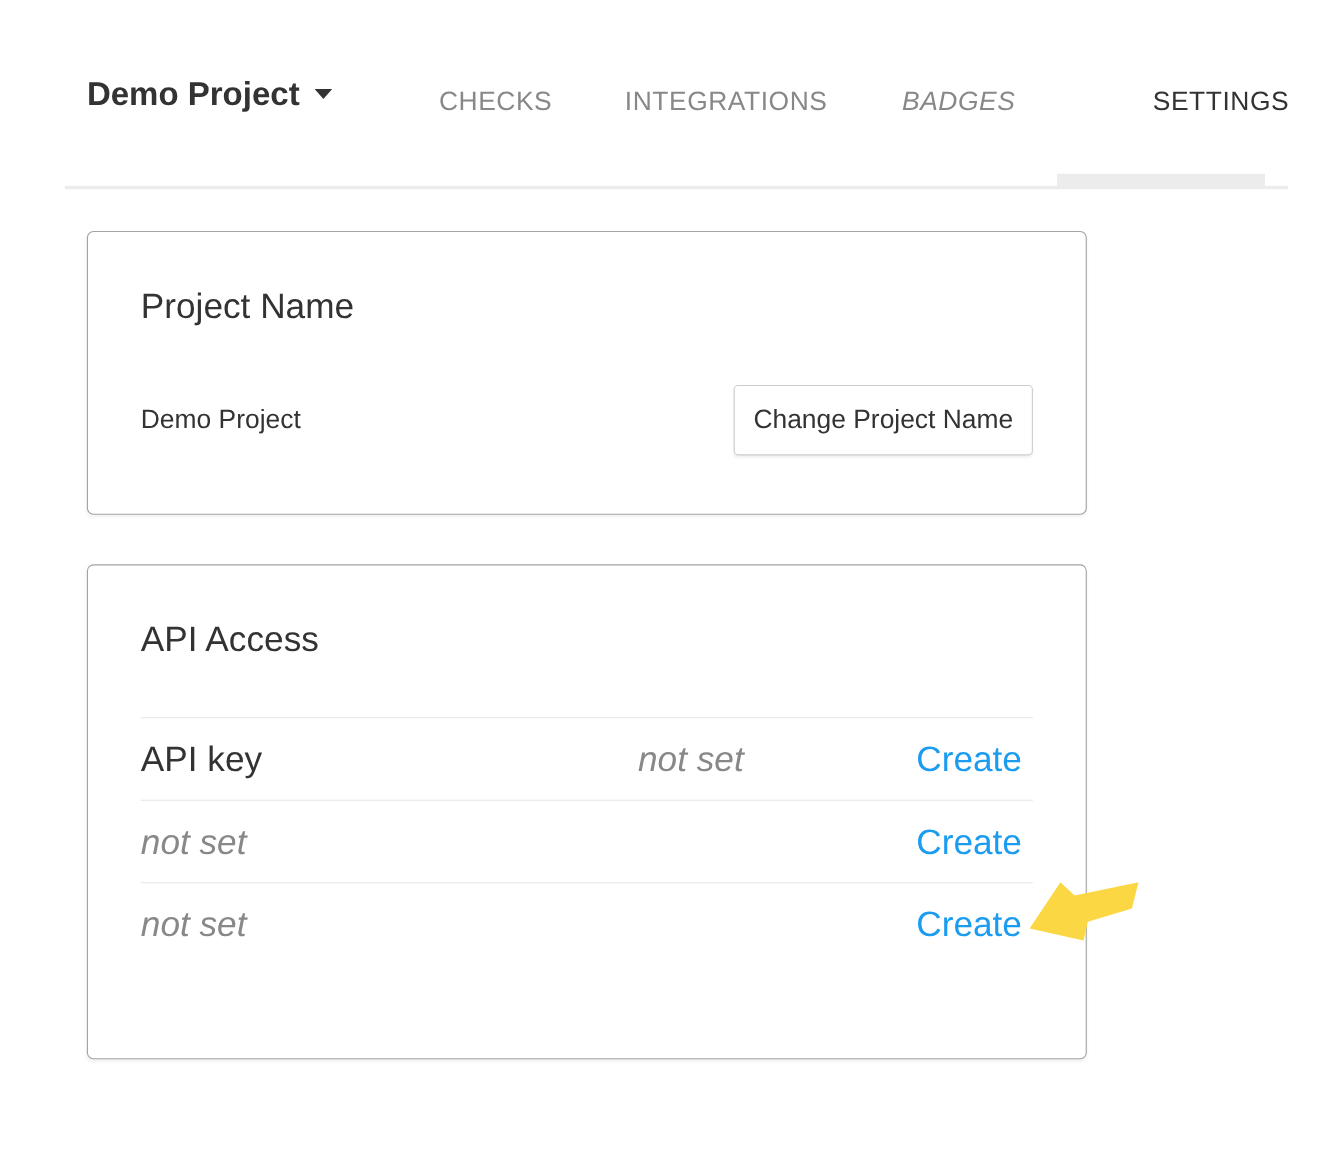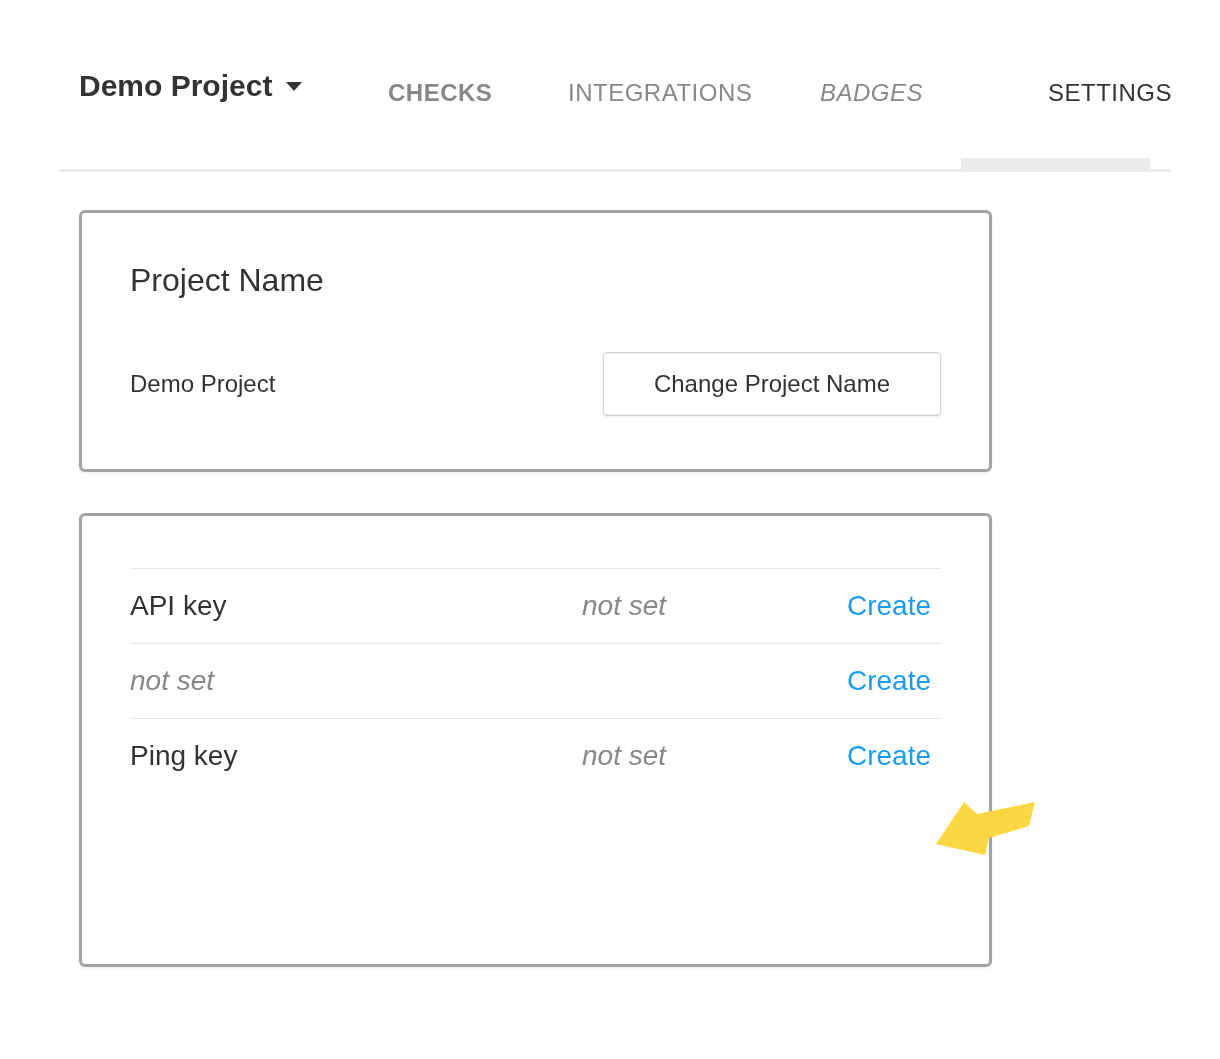--- a/index.html
+++ b/index.html
@@ -19,62 +19,62 @@
     display:inline-block;width:0;height:0;margin-left:14px;
     border-left:8px solid transparent;border-right:8px solid transparent;
     border-top:9px solid var(--text);vertical-align:middle;
     position:relative;top:-2px;
   }
   .tab{
     position:absolute;top:79px;font-size:24px;letter-spacing:.5px;
     color:var(--muted);cursor:pointer;white-space:nowrap;
   }
   .tab.active{color:var(--text);}
-  .tab-checks{left:388px;font-weight:bold;}
+  .tab-checks{left:399px;}
   .tab-integrations{left:568px;}
   .tab-badges{left:820px;font-style:italic;}
   .tab-settings{left:1048px;}
   .active-tab-indicator{
     position:absolute;left:961px;top:158px;width:189px;height:11px;
     background:var(--divider);
   }
   .header-divider{
     position:absolute;left:59px;top:169px;width:1112px;height:3px;
     background:var(--divider);
   }
   
   .card{
     position:absolute;left:79px;width:907px;background:#fff;
-    border:3px solid #a3a3a3;border-radius:6px;
+    border:1px solid #a3a3a3;border-radius:6px;
     box-shadow:0 2px 3px rgba(0,0,0,.06);
   }
   .card-project-name{top:210px;height:256px;}
   .card-api-access{top:513px;height:448px;}
   .card h2{
     margin:48px 48px 0;font-size:32px;font-weight:400;line-height:1.2;
     color:var(--text);
   }
   
   .pn-row{
     margin:53px 48px 0;display:flex;align-items:center;
     justify-content:space-between;
   }
   .pn-value{font-size:24px;color:var(--text);}
   .btn{
-    width:338px;height:64px;display:flex;align-items:center;justify-content:center;
+    width:272px;height:64px;display:flex;align-items:center;justify-content:center;
     font-size:24px;color:var(--text);background:#fff;
     border:1px solid #ccc;border-radius:4px;cursor:pointer;
     box-shadow:0 2px 2px rgba(0,0,0,.05);
     font-family:inherit;
   }
   
   .api-table{margin:52px 48px 0;}
   .api-row{
     display:flex;align-items:center;height:74px;
-    border-top:1px solid #e6e6e6;font-size:28px;
+    border-top:1px solid #e6e6e6;font-size:32px;
   }
   .api-label{width:452px;color:var(--text);}
   .api-value{flex:1;font-style:italic;color:var(--muted);}
   .api-action{color:var(--link);cursor:pointer;text-decoration:none;margin-right:10px;}
   
   .annotation-arrow{position:absolute;left:920px;top:790px;z-index:5;}
 </style>
 </head>
 <body>
 
@@ -92,35 +92,35 @@
 
 <div class="card card-project-name">
   <h2>Project Name</h2>
   <div class="pn-row">
     <span class="pn-value">Demo Project</span>
     <button class="btn">Change Project Name</button>
   </div>
 </div>
 
 <div class="card card-api-access">
+  <h2>API Access</h2>
   <div class="api-table">
 
     <div class="api-row">
       <span class="api-label">API key</span>
       <span class="api-value">not set</span>
       <a class="api-action">Create</a>
     </div>
 
     <div class="api-row">
       <span class="api-value">not set</span>
       <a class="api-action">Create</a>
     </div>
 
     <div class="api-row">
-      <span class="api-label">Ping key</span>
       <span class="api-value">not set</span>
       <a class="api-action">Create</a>
     </div>
 
   </div>
 </div>
 
 <svg class="annotation-arrow" width="125" height="75" viewBox="0 0 125 75">
   <polygon points="16,54 44,12 57,24 115,12 109,36 69,48 65,65" fill="#fbd843"></polygon>
 </svg>

